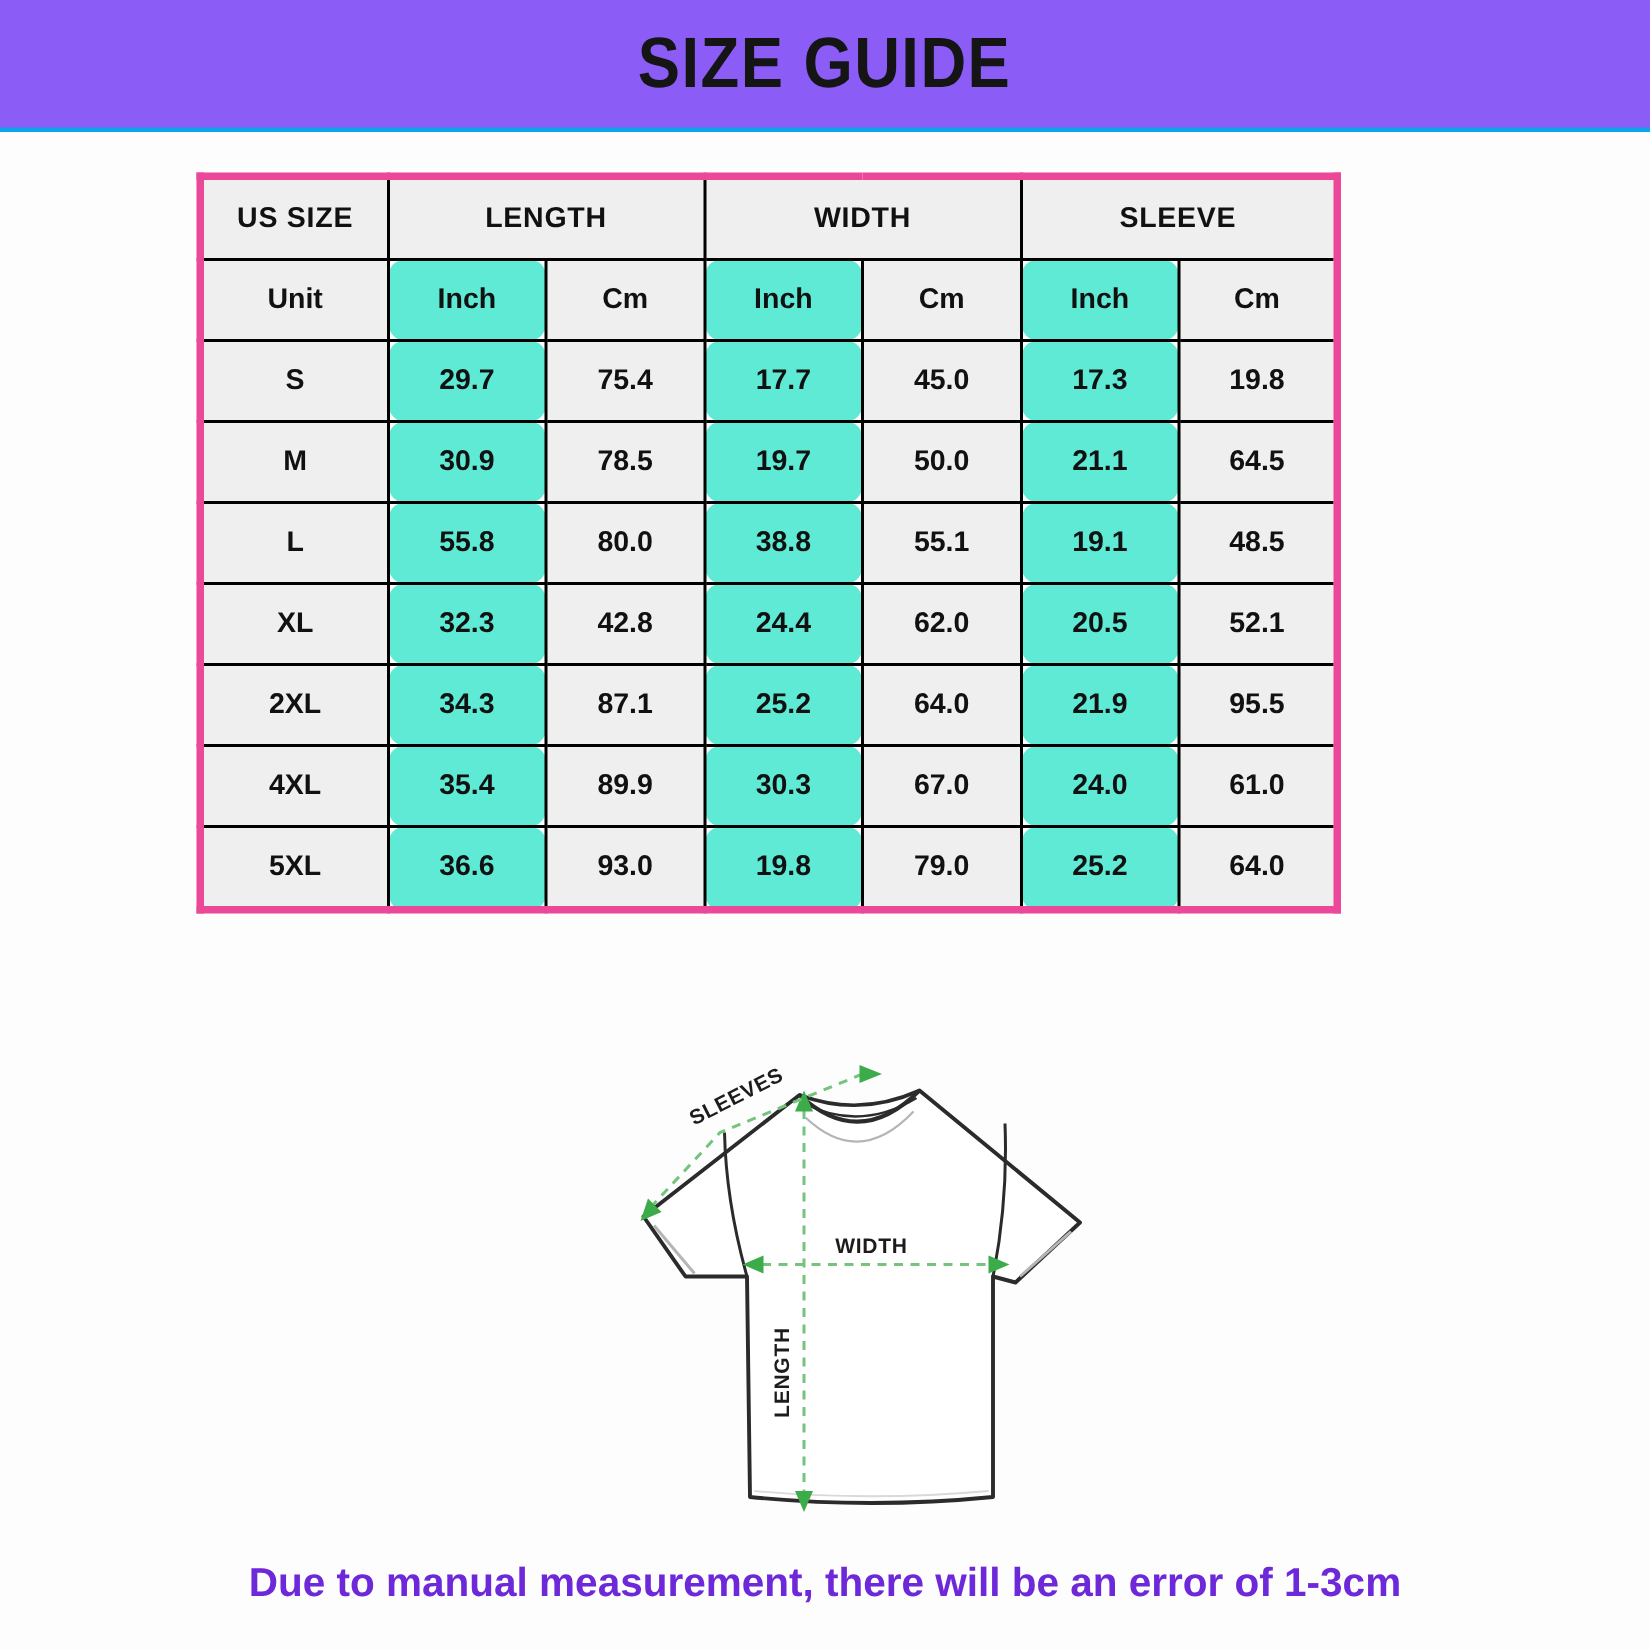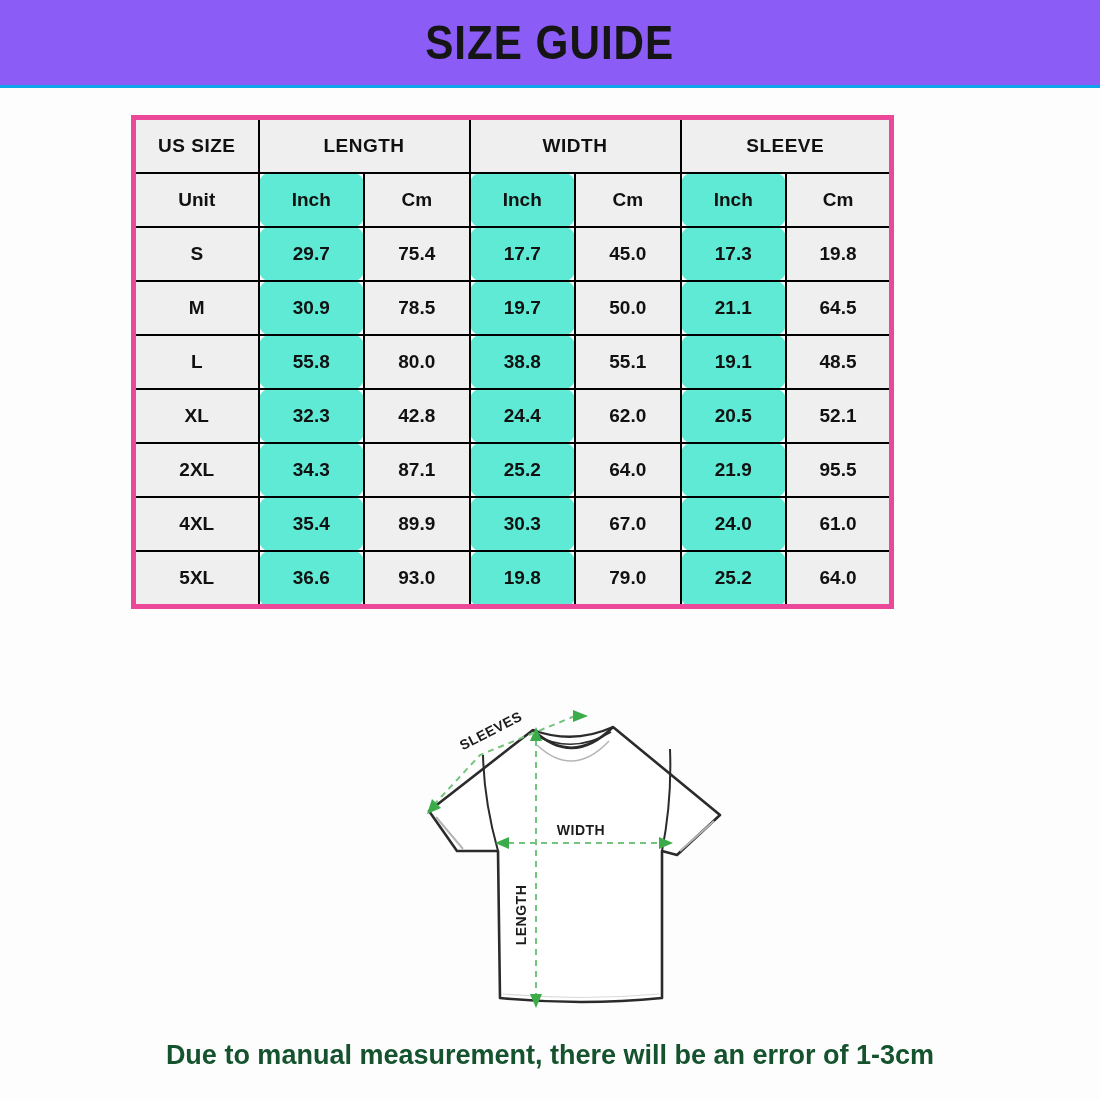--- a/index.html
+++ b/index.html
@@ -74,21 +74,21 @@
   }
 
   
   .footer-note {
     position: absolute;
     left: 0; top: 1040px;
     width: 100%;
     text-align: center;
     font-size: 27px;
     font-weight: 700;
-    color: #14532d;
+    color: #6d28d9;
   }
 </style>
 </head>
 <body>
 
 <div id="page">
 
   <div class="banner">
     <div class="banner-title">SIZE GUIDE</div>
   </div>

